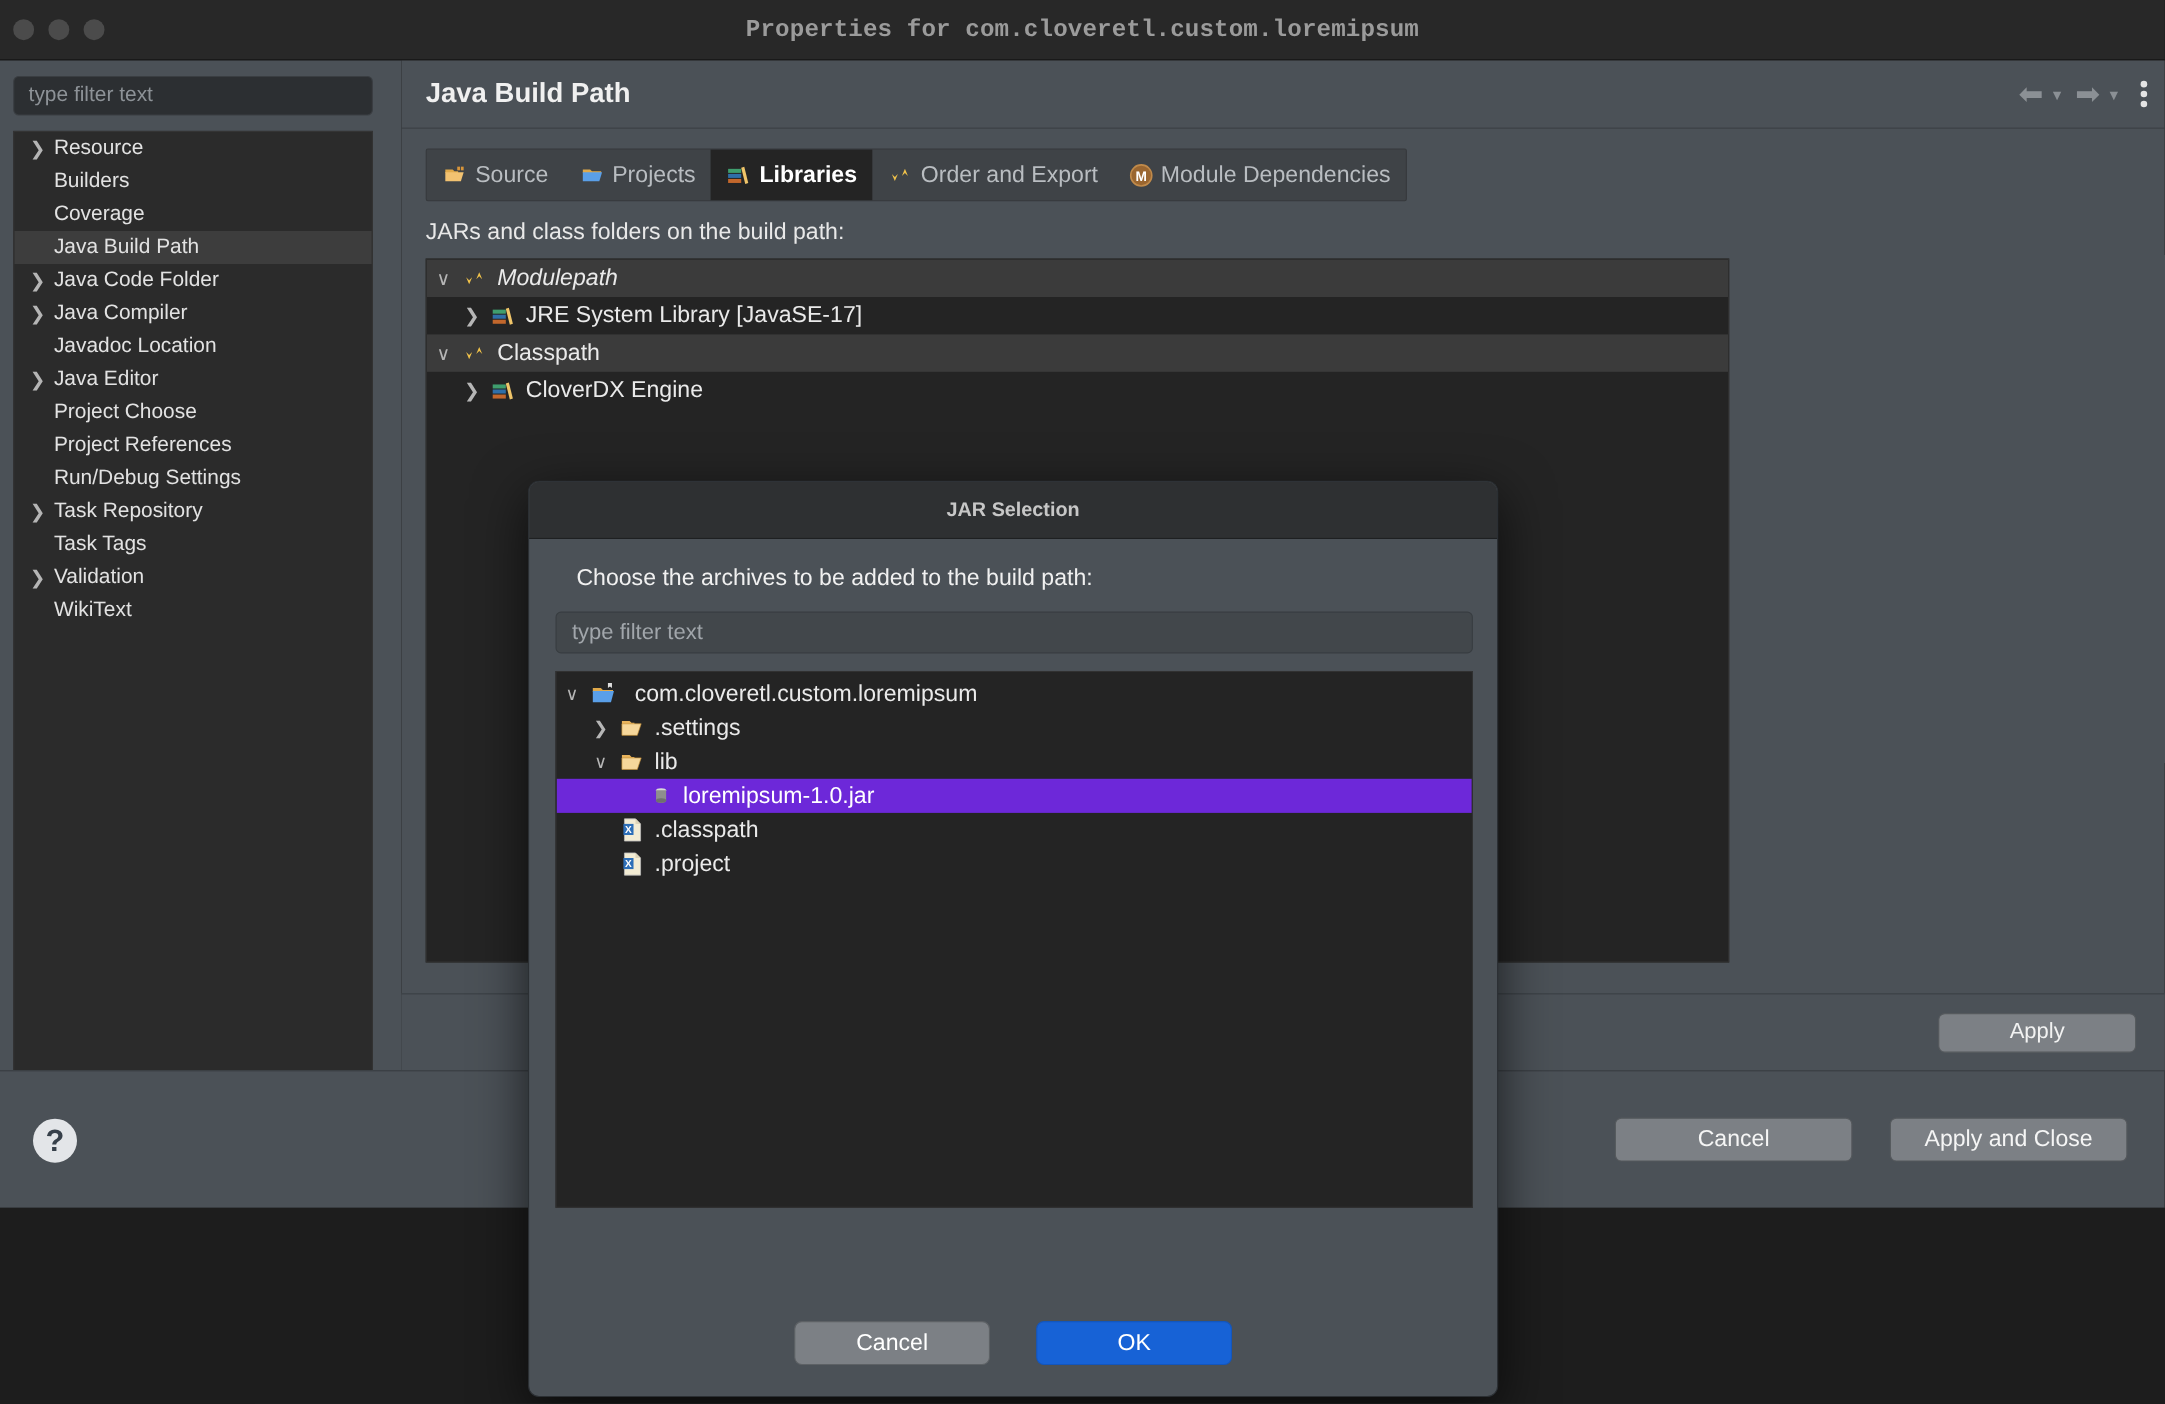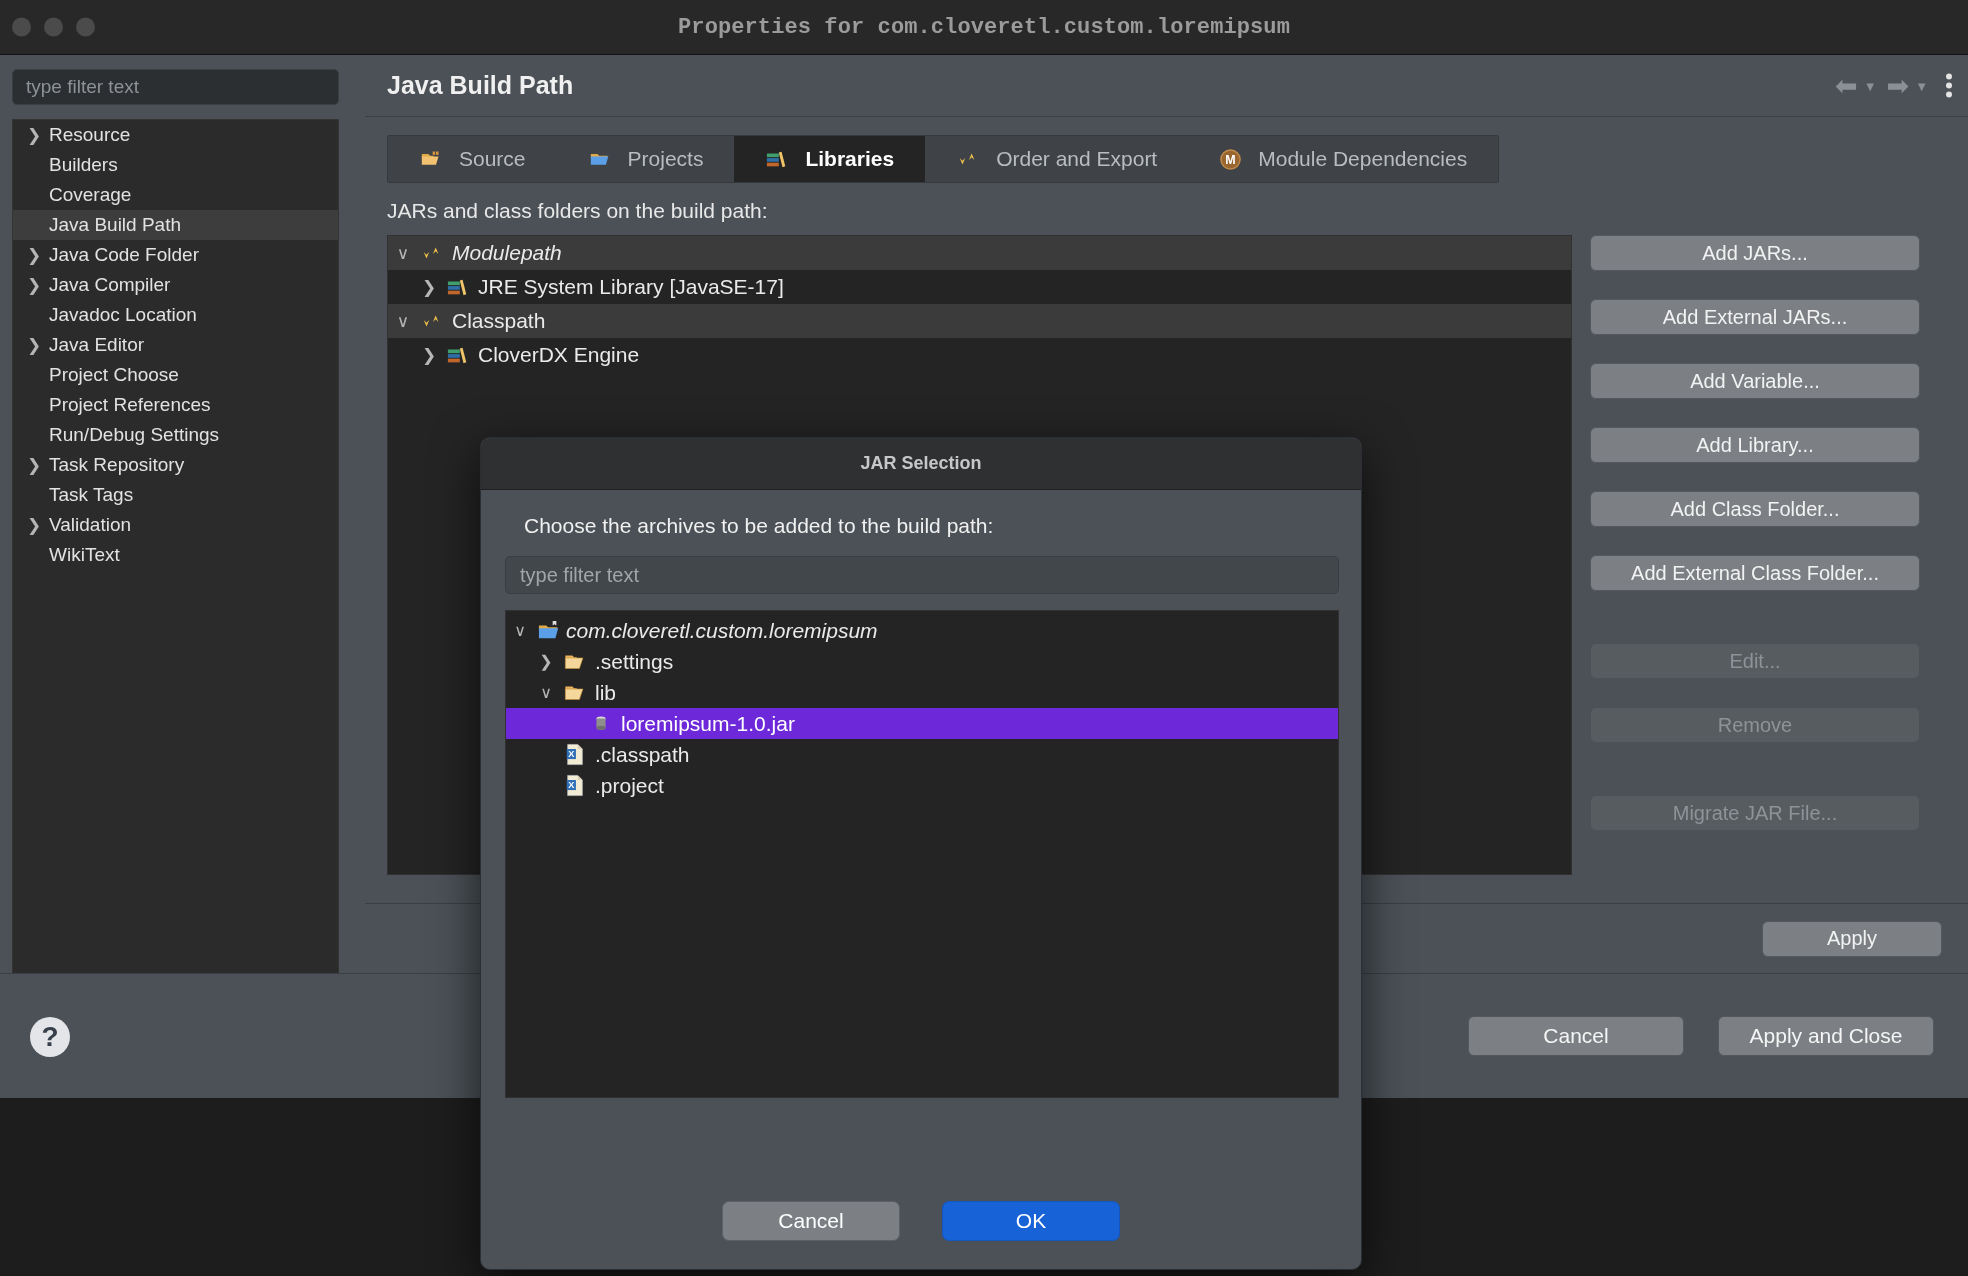--- a/index.html
+++ b/index.html
@@ -66,21 +66,21 @@
   .nav-arrow { font-size:27px; color:#8b9095; line-height:1; }
   .nav-chev { font-size:13px; color:#8b9095; margin-left:-4px; }
   .kebab { display:flex; flex-direction:column; gap:3px; margin-left:8px; }
   .kebab i { width:6px; height:6px; border-radius:50%; background:#e4e4e4; display:block; }
 
   .content { position:relative; padding:18px 22px 0 22px; height:856px; background:#4b5157; }
 
   
   .tabs { display:flex; align-items:stretch; height:48px; background:#3f4347; border:1px solid #36393c; width:max-content; border-radius:2px;}
   .tab {
-    display:flex; align-items:center; gap:16px; padding:0 31px; font-size:21px; color:#b9bdc1;
+    display:flex; align-items:center; gap:6px; padding:0 14px; font-size:21px; color:#b9bdc1;
     cursor:default; white-space:nowrap;
   }
   .tab.active { background:#242424; color:#ffffff; font-weight:600; }
 
   
   .sub-label { margin-top:16px; font-size:21px; color:#e8e8e8; }
 
   
   .cp-wrap { display:flex; margin-top:12px; gap:18px; }
   .cp-tree {
@@ -375,31 +375,20 @@
                   <svg width="24" height="22" viewBox="0 0 24 24">
                     <rect x="1" y="6" width="13" height="4" fill="#3f9e6e"></rect>
                     <rect x="1" y="11" width="13" height="4" fill="#2f6fa8"></rect>
                     <rect x="1" y="16" width="13" height="4" fill="#c2672c"></rect>
                     <path d="M17 4l4 16-3 1L14 5z" fill="#f0c56a"></path>
                   </svg>
                 </span>
                 <span style="margin-left: 6px;">CloverDX Engine</span>
               </div>
             </div>
-          <div class="btn-col" id="lib-buttons">
-              <div class="btn">Add JARs...</div>
-              <div class="btn">Add External JARs...</div>
-              <div class="btn">Add Variable...</div>
-              <div class="btn">Add Library...</div>
-              <div class="btn">Add Class Folder...</div>
-              <div class="btn">Add External Class Folder...</div>
-              <div class="btn disabled gap-top">Edit...</div>
-              <div class="btn disabled">Remove</div>
-              <div class="btn disabled gap-top">Migrate JAR File...</div>
-            </div>
         </div>
 
         <div class="apply-strip">
           <div class="btn-apply">Apply</div>
         </div>
       </div>
     </div>
   </div>
 
   <div class="footer">
@@ -429,21 +418,21 @@
           <div class="ft-row">
             <span style="flex: 0 0 0px;"></span>
             <span class="ft-caret">∨</span>
             <span class="ft-ico">
               <svg width="24" height="22" viewBox="0 0 24 24">
                 <path d="M1 6h8l2 2h10v2H1z" fill="#e0a94a"></path>
                 <path d="M1 9h21l-3 11H1z" fill="#5a9fe8"></path>
                 <path d="M16 1h4v5l-2-1.5L16 6z" fill="#dddddd"></path>
               </svg>
             </span>
-            <span style="margin-left: 2px; font-style: italic;">com.cloveretl.custom.loremipsum</span>
+            <span style="margin-left: 13px;">com.cloveretl.custom.loremipsum</span>
           </div>
           <div class="ft-row">
             <span style="flex: 0 0 26px;"></span>
             <span class="ft-caret">❯</span>
             <span class="ft-ico">
               <svg width="24" height="21" viewBox="0 0 24 24">
                 <path d="M1 5h8l2 2h3v2H1z" fill="#e8b35c"></path>
                 <path d="M1 8h20l-4 12H1z" fill="#f6d79b" stroke="#c79138" stroke-width=".7"></path>
               </svg>
             </span>

